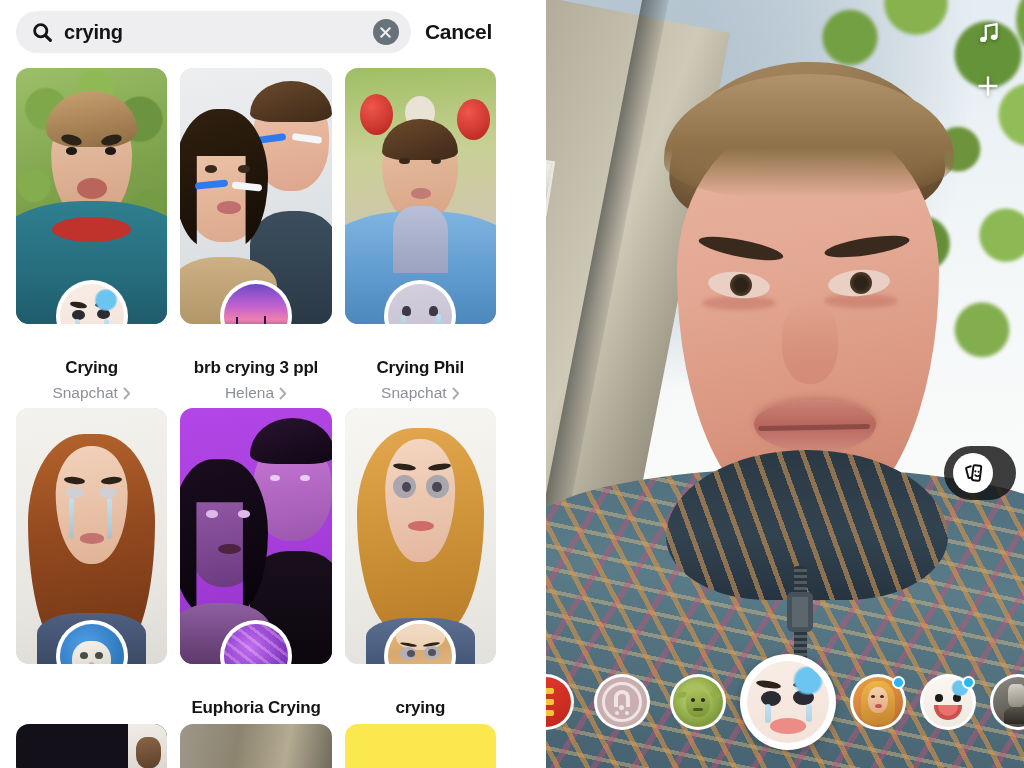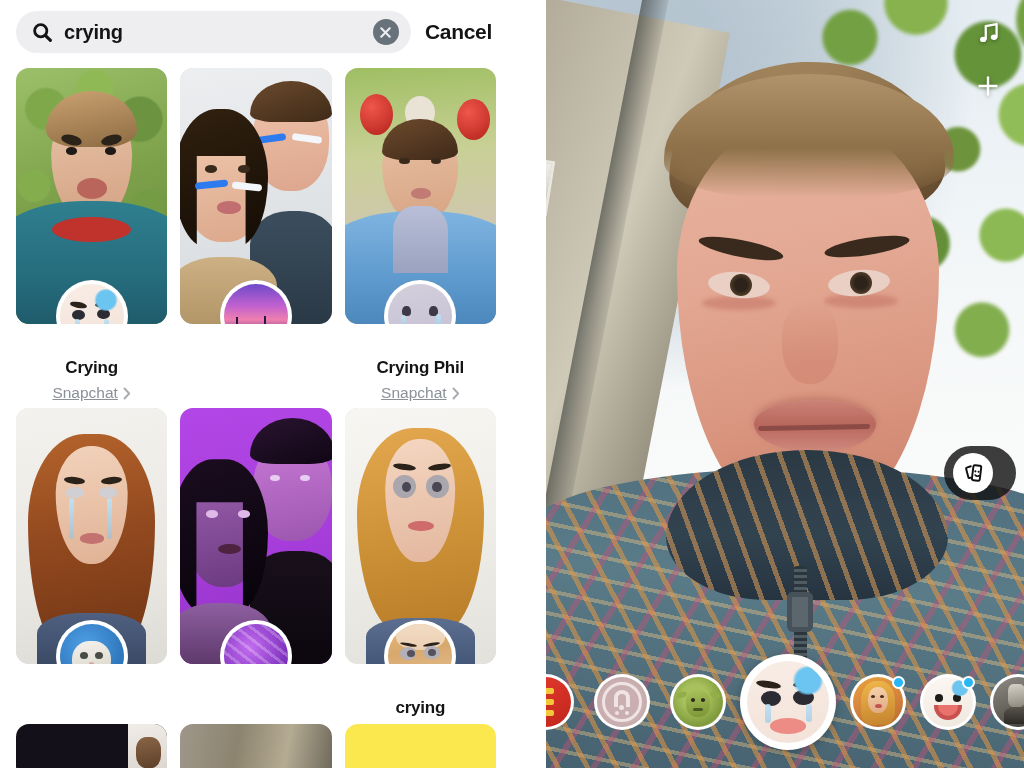--- a/index.html
+++ b/index.html
@@ -110,21 +110,20 @@
     letter-spacing: -0.2px;
     line-height: 20px;
     white-space: nowrap; overflow: hidden; text-overflow: ellipsis;
   }
   .lens-author-row {
     margin-top: 6px;
     display: flex; align-items: center; justify-content: center;
     gap: 5px;
     font-size: 15.5px; color: #8b9096;
     line-height: 18px;
-    text-decoration: underline;
   }
   .lens-author { white-space: nowrap; }
   .star-badge {
     width: 14px; height: 14px; border-radius: 50%;
     background: #fffc00;
     display: inline-flex; align-items: center; justify-content: center;
     flex: 0 0 auto;
   }
   .star-badge svg { width: 9px; height: 9px; display: block; }
   .chev { width: 8px; height: 13px; flex: 0 0 auto; opacity: .75; }
@@ -510,20 +509,29 @@
           <div style="position:absolute;left:-6%;bottom:0;width:70%;height:26%;border-radius:44% 44% 0 0/44% 44% 0 0;background:linear-gradient(180deg,#cdb184,#b29668);z-index:2;"></div>
           <div class="lens-icon-wrap">
             <div class="lens-icon">
               <div class="icon-sunset2"></div>
 
               <div style="position:absolute;left:18%;bottom:32%;width:4%;height:16%;background:#2a1742;"></div>
               <div style="position:absolute;left:62%;bottom:30%;width:3%;height:20%;background:#2a1742;"></div>
             </div>
           </div>
         </div>
+        <div class="lens-meta">
+          <div class="lens-title">brb crying 3 ppl</div>
+          <div class="lens-author-row">
+            <span class="lens-author">Helena</span>
+            <svg class="chev" viewBox="0 0 8 13">
+              <polyline points="1.5,1.5 6.2,6.5 1.5,11.5" fill="none" stroke="#8b9096" stroke-width="1.9" stroke-linecap="round" stroke-linejoin="round"></polyline>
+            </svg>
+          </div>
+        </div>
       </div>
 
       <div class="lens-card">
         <div class="lens-thumb">
           <div class="thumb-art" style="background:linear-gradient(175deg,#9fbf63 0%,#c9d096 34%,#cfc7ae 62%,#b5ab94 100%);"></div>
           <div class="art-lantern" style="left:10%;top:10%;width:22%;height:16%;"></div>
           <div class="art-lantern" style="right:4%;top:12%;width:22%;height:16%;"></div>
           <div style="position:absolute;left:40%;top:11%;width:20%;height:13%;border-radius:50%;background:#e9e3d6;"></div>
           <div class="art-person-head" style="top:24%;width:50%;height:36%;background:linear-gradient(170deg,#e9c0a4,#d6a383);"></div>
           <div style="position:absolute;left:25%;top:20%;width:50%;height:16%;border-radius:50% 50% 30% 30%/80% 80% 20% 20%;background:linear-gradient(160deg,#6c4b2c,#40291a);"></div>
@@ -592,20 +600,29 @@
           <div style="position:absolute;left:4%;top:26%;width:50%;height:44%;border-radius:46%;background:linear-gradient(170deg,#9c5fae,#6b3a80);"></div>
           <div style="position:absolute;left:-6%;top:20%;width:64%;height:60%;border-radius:44% 44% 34% 34%/48% 48% 52% 52%;background:linear-gradient(160deg,#1b0d20,#070309);clip-path:polygon(0 0,100% 0,100% 100%,74% 100%,74% 28%,26% 28%,26% 100%,0 100%);"></div>
           <div class="mini-eye" style="left:17%;top:40%;width:8%;height:3%;background:#dfbae8;z-index:2;"></div>
           <div class="mini-eye" style="left:38%;top:40%;width:8%;height:3%;background:#dfbae8;z-index:2;"></div>
           <div class="mini-mouth" style="left:25%;top:53%;width:15%;height:4%;background:#4e2340;z-index:2;"></div>
           <div style="position:absolute;left:-6%;bottom:0;width:66%;height:24%;border-radius:44% 44% 0 0/44% 44% 0 0;background:linear-gradient(180deg,#8e5fa0,#5e3a6c);z-index:2;"></div>
           <div class="lens-icon-wrap">
             <div class="lens-icon">
               <div class="icon-purple-swirl"></div>
             </div>
+          </div>
+        </div>
+        <div class="lens-meta">
+          <div class="lens-title">Euphoria Crying</div>
+          <div class="lens-author-row">
+            <span class="lens-author">Amir</span>
+            <svg class="chev" viewBox="0 0 8 13">
+              <polyline points="1.5,1.5 6.2,6.5 1.5,11.5" fill="none" stroke="#8b9096" stroke-width="1.9" stroke-linecap="round" stroke-linejoin="round"></polyline>
+            </svg>
           </div>
         </div>
       </div>
 
       <div class="lens-card">
         <div class="lens-thumb">
           <div class="thumb-art" style="background:linear-gradient(170deg,#f7f6f2 0%,#ecebe6 60%,#e2e1dc 100%);"></div>
           <div style="position:absolute;left:8%;top:8%;width:84%;height:80%;border-radius:44% 44% 34% 34%/42% 42% 58% 58%;background:linear-gradient(170deg,#e3a84f 0%,#cf9339 48%,#b87c28 100%);"></div>
           <div class="art-person-head" style="top:12%;width:46%;height:48%;background:linear-gradient(170deg,#f4d6c1,#e3b79e);"></div>
           <div class="mini-brow" style="left:32%;top:22%;width:15%;height:2.4%;transform:rotate(8deg);"></div>

